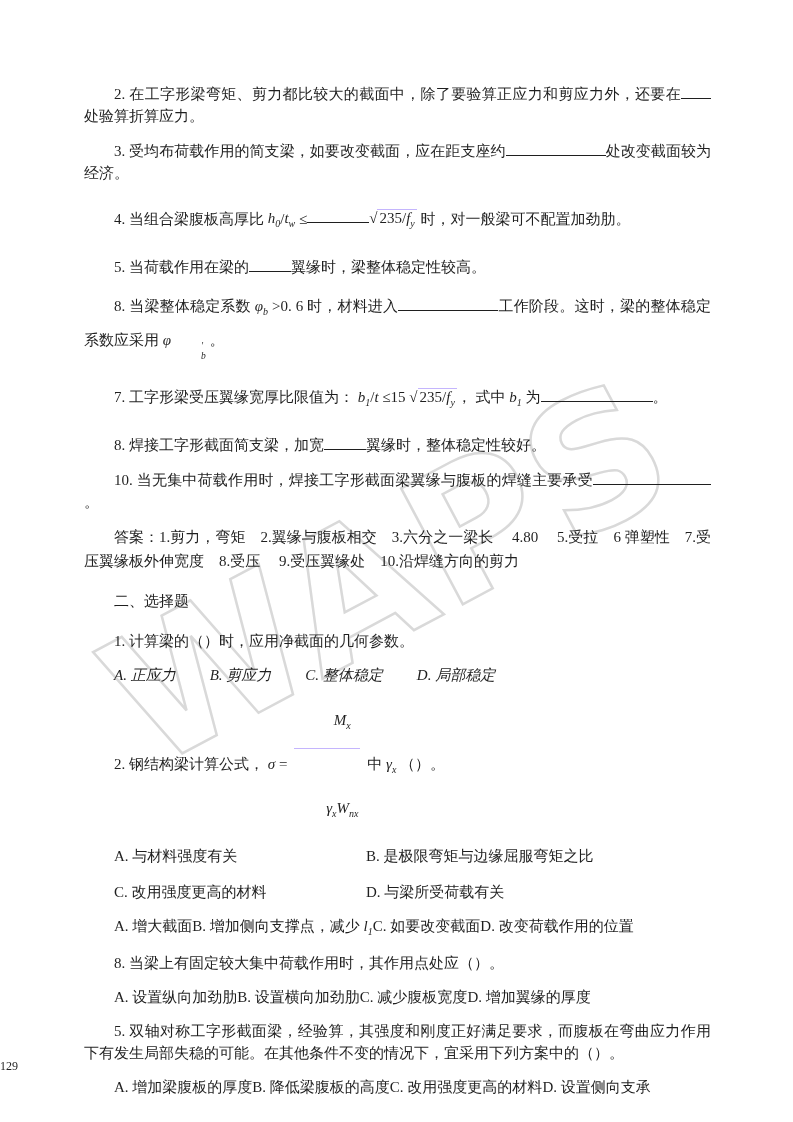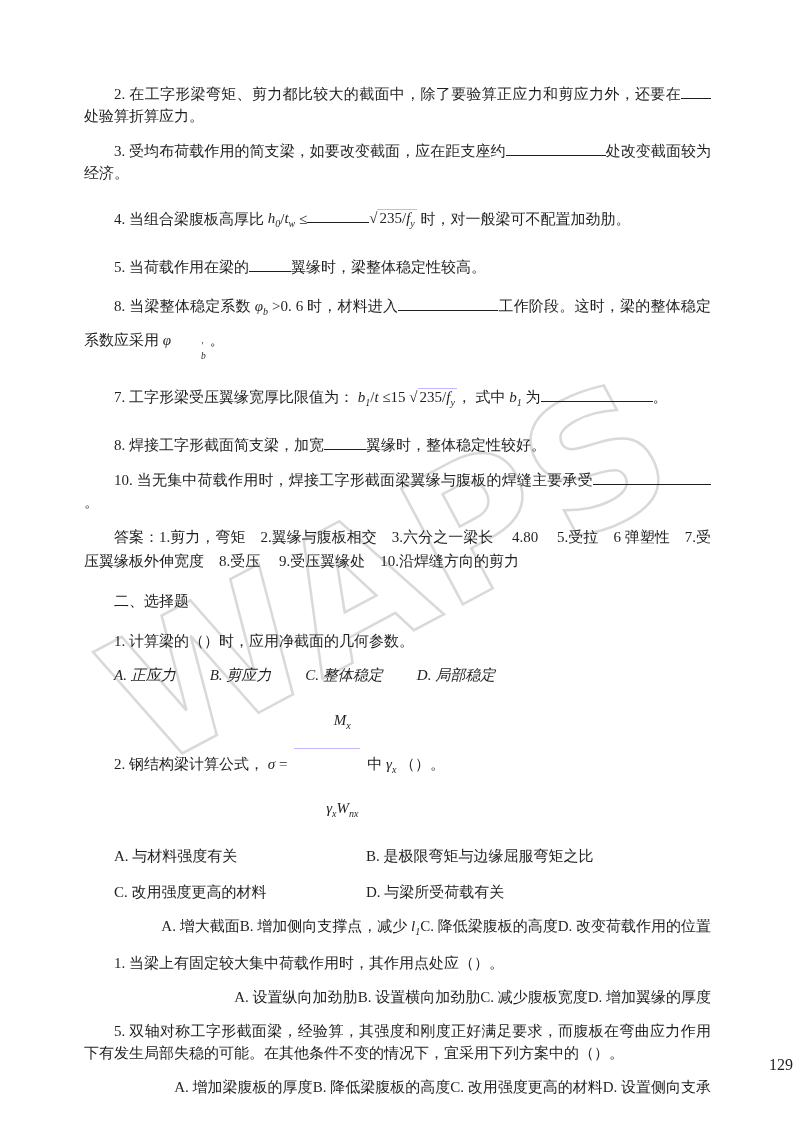--- a/index.html
+++ b/index.html
@@ -9,33 +9,33 @@
   }
   .watermark{position:absolute;left:0;top:0;width:793px;height:1122px;z-index:0;pointer-events:none;}
   .page-inner{position:relative;z-index:1;padding:70px 82px 0 84px;}
   .para{font-size:15px;line-height:1.47;margin:12px 0;text-indent:2em;text-align:justify;}
   .para.formula{margin:23px 0;}
   .para.tall{line-height:2.25;}
   .para.answers{line-height:1.62;}
   .para.heading{margin:17px 0;}
   .options{margin:12px 0;padding-left:2em;font-size:15px;line-height:1.47;display:flex;flex-wrap:wrap;}
   .options.row-gap{gap:12px 34px;font-style:italic;}
-  .options.row-spread{justify-content:flex-end;}
+  .options.row-spread{justify-content:flex-start;}
   .options.grid2{display:grid;grid-template-columns:252px 1fr;row-gap:14px;}
   .blank{display:inline-block;border-bottom:1px solid #1f1f1f;height:1.05em;vertical-align:baseline;}
   .v{font-style:italic;white-space:nowrap;}
   .v sub{font-size:10px;font-style:italic;}
   .supsub{display:inline-flex;flex-direction:column;font-size:9.5px;line-height:1.1;vertical-align:-0.45em;font-style:italic;}
   .sqrt{white-space:nowrap;}
   .radical{font-style:normal;}
   .radicand{border-top:1px solid #c4b5fd;padding:0 2px;margin-top:28px;}
   .frac{display:inline-block;vertical-align:middle;text-align:center;margin:0 3px;}
   .frac .num{display:block;border-bottom:1px solid #c4b5fd;padding:0 6px 15px 6px;}
   .frac .den{display:block;padding:1px 2px 0 2px;margin-top:47px;}
-  .pagenum{position:absolute;left:0;right:0;bottom:48px;text-align:right;font-size:16px;z-index:1;}
+  .pagenum{position:absolute;left:0;right:0;bottom:48px;text-align:left;font-size:12px;z-index:1;}
 </style>
 </head>
 <body>
 
 <svg class="watermark" viewBox="0 0 793 1122" xmlns="http://www.w3.org/2000/svg">
   <text x="390" y="635" text-anchor="middle" font-family="DejaVu Sans, sans-serif" font-weight="bold" font-size="180" letter-spacing="4" fill="none" stroke="#d9d9d9" stroke-width="2.5" transform="rotate(-28 390 575)">WAPS</text>
 </svg>
 
 <main class="page-inner">
     <div class="para"><span>2. 在工字形梁弯矩、剪力都比较大的截面中，除了要验算正应力和剪应力外，还要在</span><span class="blank" style="width: 30px;"></span><span>处验算折算应力。</span></div>
@@ -61,24 +61,24 @@
     <div class="para formula"><span>2. 钢结构梁计算公式， </span><span class="v"><span>σ</span></span><span> = </span><span class="frac"><span class="num"><span class="v"><span>M</span><sub>x</sub></span></span><span class="den"><span class="v"><span>γ</span><sub>x</sub></span><span class="v"><span>W</span><sub>nx</sub></span></span></span><span> 中 </span><span class="v"><span>γ</span><sub>x</sub></span><span> （）。</span></div>
     <div class="options grid2">
       <span class="option"><span>A. 与材料强度有关</span></span>
       <span class="option"><span>B. 是极限弯矩与边缘屈服弯矩之比</span></span>
       <span class="option"><span>C. 改用强度更高的材料</span></span>
       <span class="option"><span>D. 与梁所受荷载有关</span></span>
     </div>
     <div class="options row-spread">
       <span class="option"><span>A. 增大截面</span></span>
       <span class="option"><span>B. 增加侧向支撑点，减少 </span><span class="v"><span>l</span><sub>1</sub></span></span>
-      <span class="option"><span>C. 降低梁腹板的高度</span></span>
+      <span class="option"><span>C. 如要改变截面</span></span>
       <span class="option"><span>D. 改变荷载作用的位置</span></span>
     </div>
-    <div class="para"><span>1. 当梁上有固定较大集中荷载作用时，其作用点处应（）。</span></div>
+    <div class="para"><span>8. 当梁上有固定较大集中荷载作用时，其作用点处应（）。</span></div>
     <div class="options row-spread">
       <span class="option"><span>A. 设置纵向加劲肋</span></span>
       <span class="option"><span>B. 设置横向加劲肋</span></span>
       <span class="option"><span>C. 减少腹板宽度</span></span>
       <span class="option"><span>D. 增加翼缘的厚度</span></span>
     </div>
     <div class="para"><span>5. 双轴对称工字形截面梁，经验算，其强度和刚度正好满足要求，而腹板在弯曲应力作用下有发生局部失稳的可能。在其他条件不变的情况下，宜采用下列方案中的（）。</span></div>
     <div class="options row-spread">
       <span class="option"><span>A. 增加梁腹板的厚度</span></span>
       <span class="option"><span>B. 降低梁腹板的高度</span></span>

